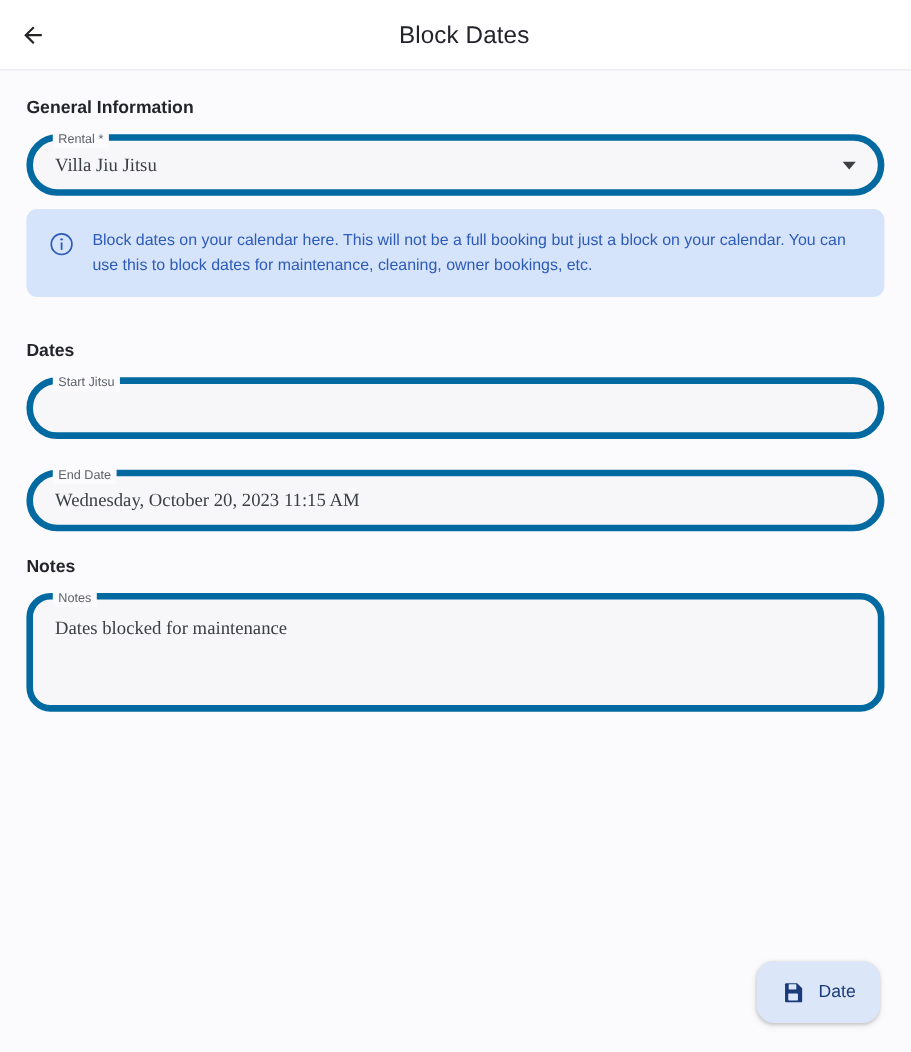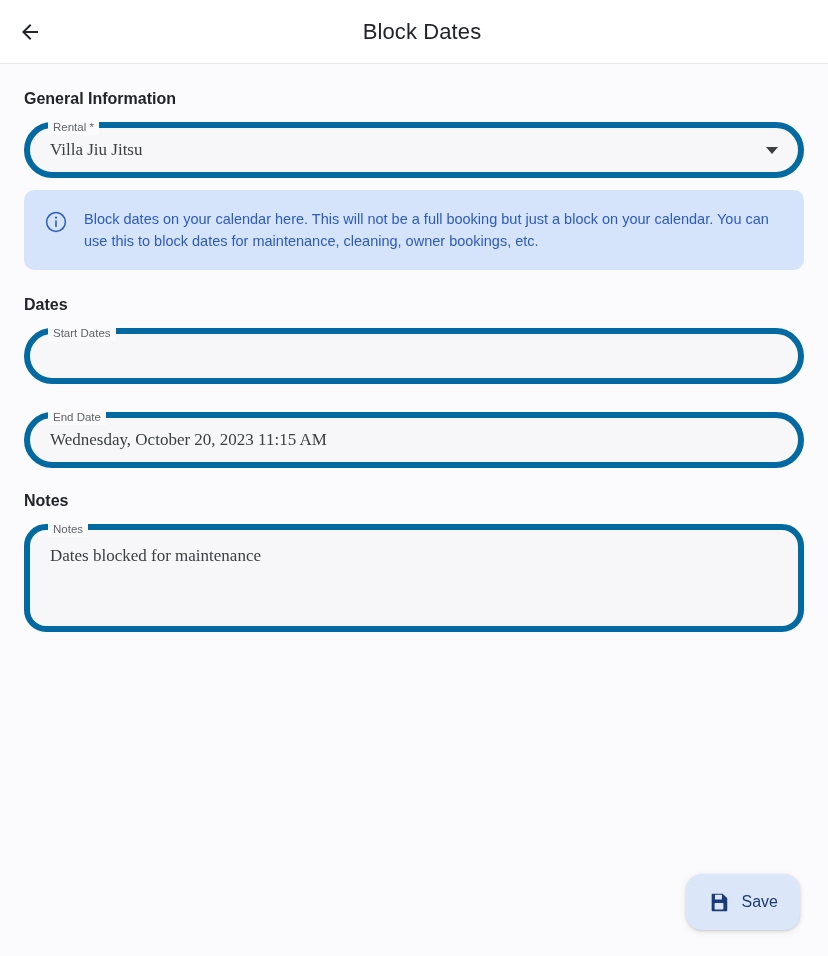--- a/index.html
+++ b/index.html
@@ -61,21 +61,21 @@
     padding: 22px 24px 16px 24px;
     overflow: hidden;
   }
 
   .section-title {
     font-size: 16px;
     font-weight: bold;
     color: #22242a;
     margin: 4px 0 14px 0;
   }
-  .section-title.dates { margin-top: 26px; }
+  .section-title.dates { margin-top: 41px; }
   .section-title.notes { margin-top: 24px; }
 
   
   .field {
     position: relative;
     border: 6px solid #0369a1;
     border-radius: 28px;
     background: #f7f7fa;
     height: 56px;
     display: flex;
@@ -190,21 +190,21 @@
           <circle cx="12" cy="7.6" r="1.1" fill="#2d5bb9"></circle>
           <rect x="11.2" y="10.3" width="1.6" height="7" rx=".8" fill="#2d5bb9"></rect>
         </svg>
       </span>
       <div class="banner-text">Block dates on your calendar here. This will not be a full booking but just a block on your calendar. You can use this to block dates for maintenance, cleaning, owner bookings, etc.</div>
     </div>
 
     <div class="section-title dates">Dates</div>
 
     <div class="field">
-      <span class="legend">Start Dates</span>
+      <span class="legend">Start Jitsu</span>
     </div>
 
     <div class="field">
       <span class="legend">End Date</span>
       <span class="value">Wednesday, October 20, 2023 11:15 AM</span>
     </div>
 
     <div class="section-title notes">Notes</div>
 
     <div class="field textarea-field">
@@ -213,16 +213,16 @@
     </div>
 
   </div>
 
   <button class="fab">
     <svg width="22" height="22" viewBox="0 0 24 24">
       <path d="M5 3h11l5 5v13a1 1 0 0 1-1 1H5a1 1 0 0 1-1-1V4a1 1 0 0 1 1-1z" fill="#1b3b78"></path>
       <rect x="7.6" y="4.2" width="7.6" height="5" rx="0.6" fill="#dbe6f9"></rect>
       <rect x="7.2" y="13.2" width="9.6" height="7" rx="0.8" fill="#dbe6f9"></rect>
     </svg>
-    <span>Save</span>
+    <span>Date</span>
   </button>
 
 </div>
 
 </body></html>

